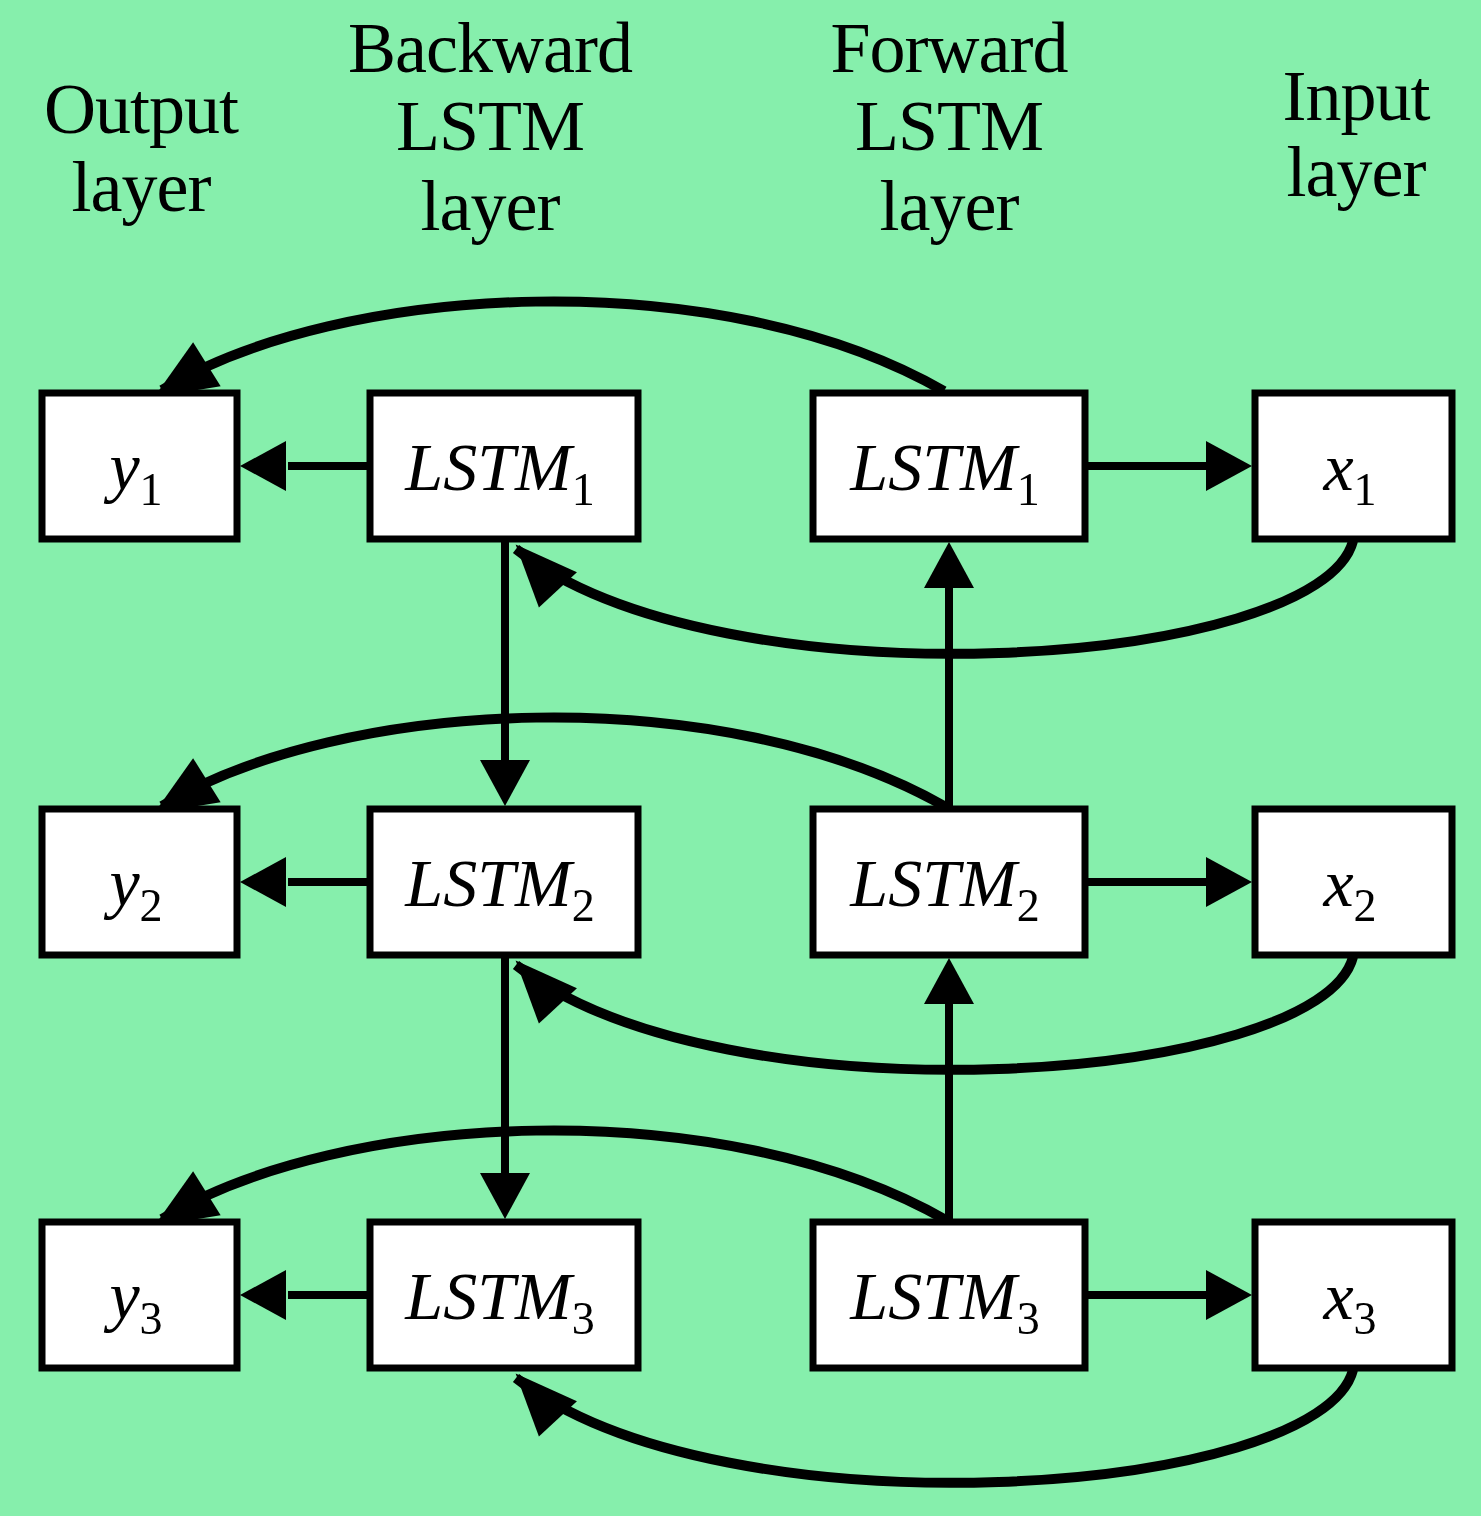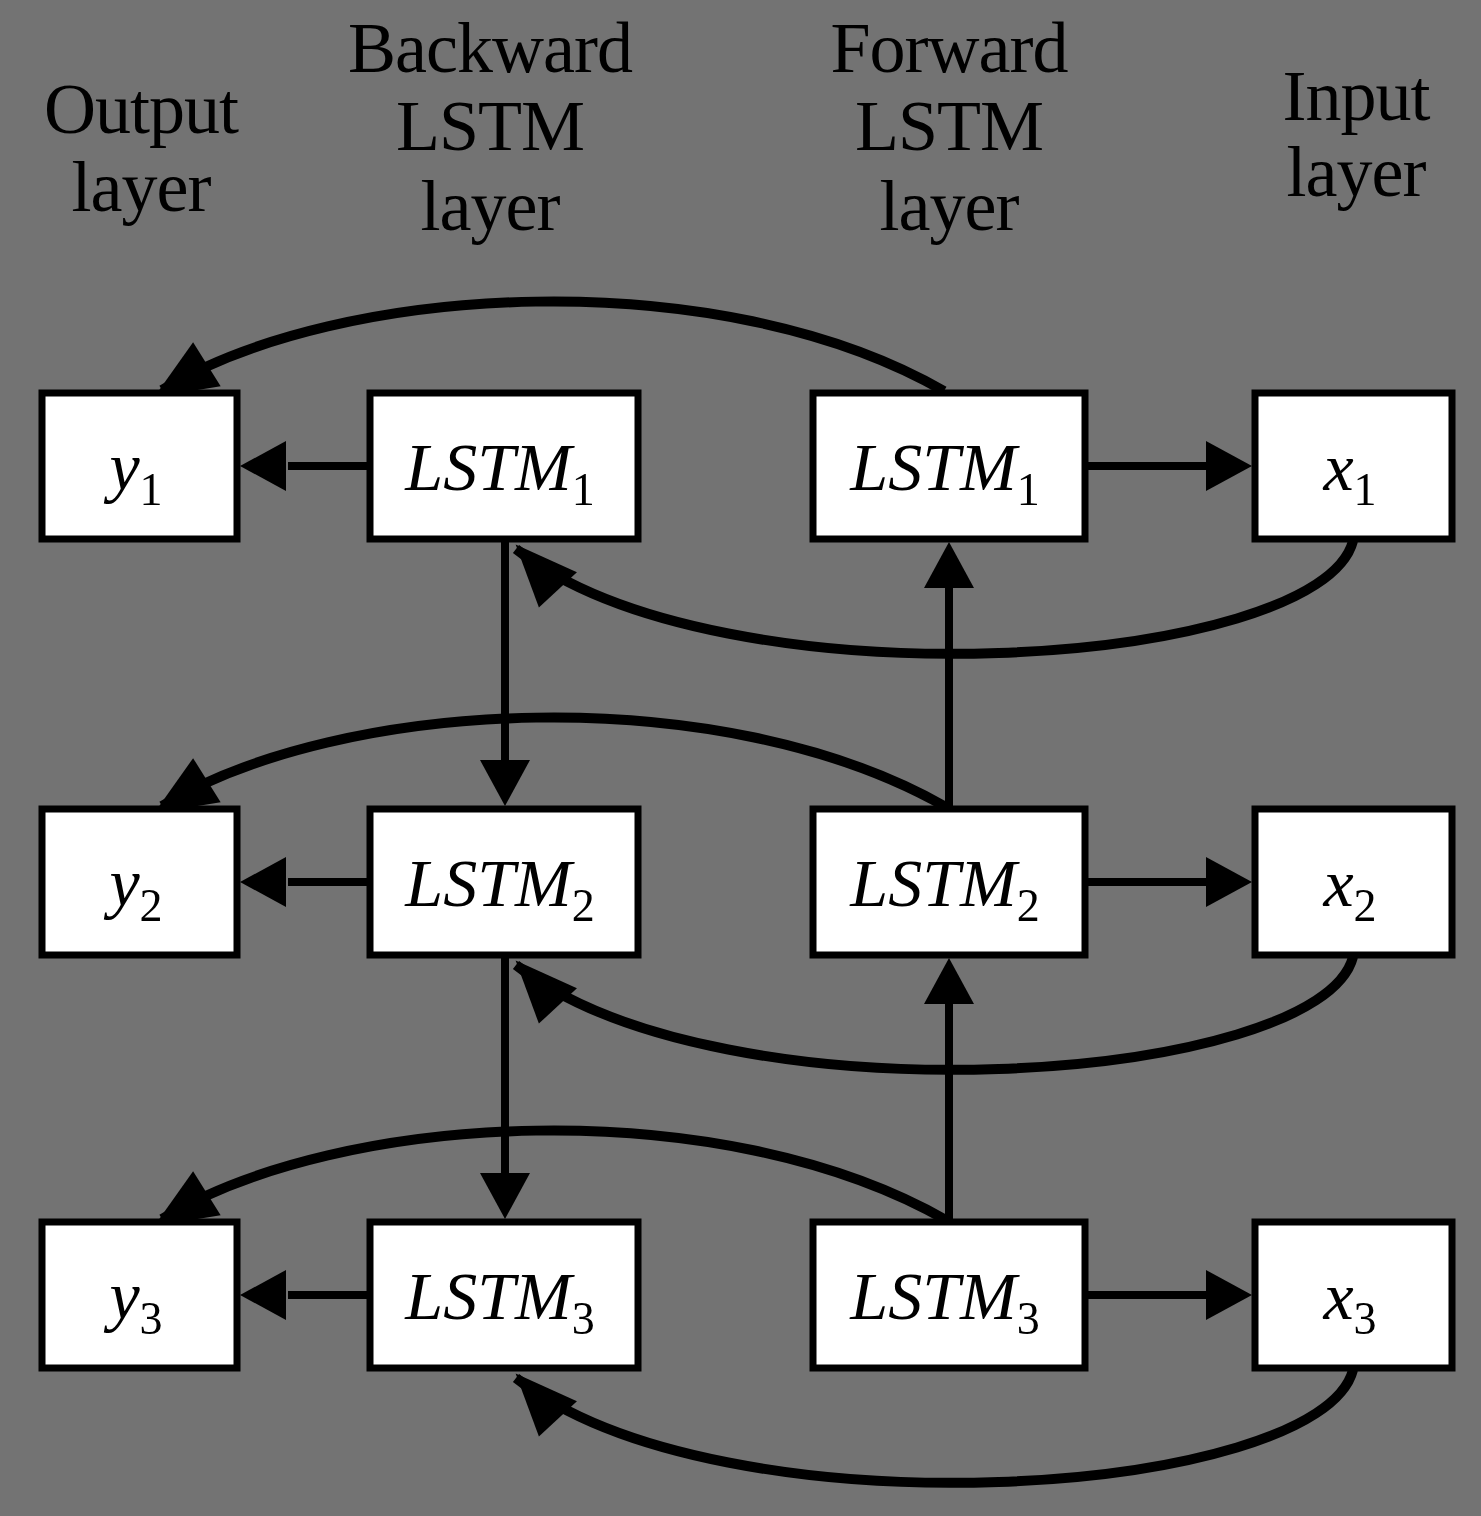--- a/index.html
+++ b/index.html
@@ -1,16 +1,16 @@
 <!DOCTYPE html>
 <html><head>
 <meta charset="utf-8">
 <style>
   html, body { margin: 0; padding: 0; background: #ffffff; }
-  .stage { width: 1481px; height: 1516px; background: #737373; position: relative; }
+  .stage { width: 1481px; height: 1516px; background: #86efac; position: relative; }
   svg { display: block; }
   text { fill: #000000; }
   .hdr  { font-family: "Liberation Serif", "DejaVu Serif", serif;
           font-size: 72px; letter-spacing: -1px; text-anchor: middle; }
   .lbl  { font-family: "Liberation Serif", "DejaVu Serif", serif;
           font-size: 68px; font-style: italic; text-anchor: middle; }
   .sub  { font-size: 46px; font-style: normal; }
   .box  { fill: #ffffff; stroke: #000000; stroke-width: 7; }
   .wire { stroke: #000000; stroke-width: 8; fill: none; }
   .arc  { stroke: #000000; stroke-width: 10; fill: none; }

